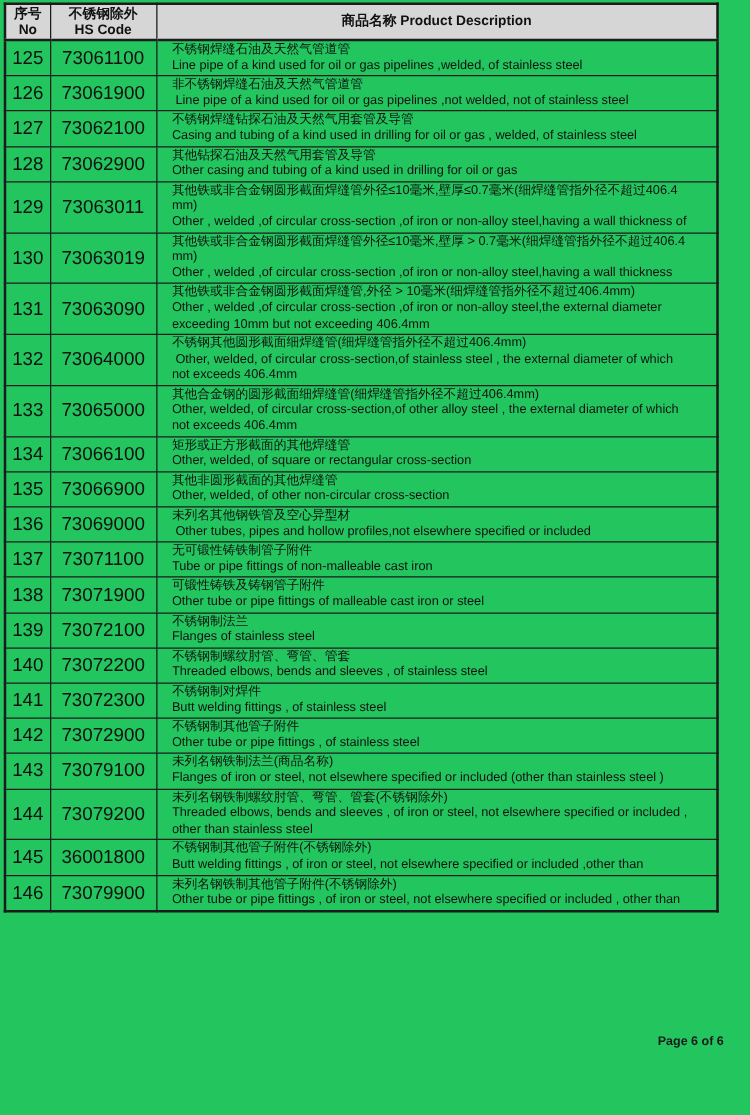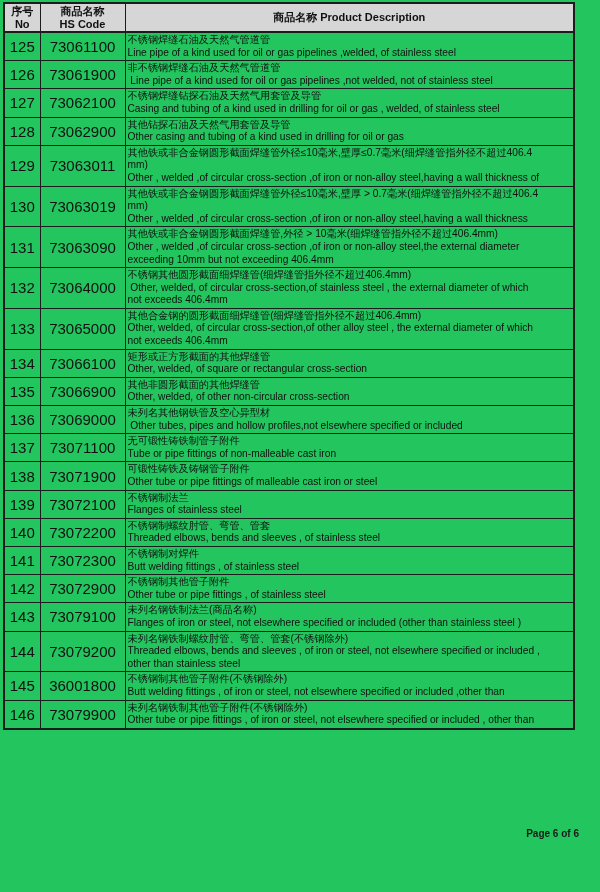--- a/index.html
+++ b/index.html
@@ -40,21 +40,21 @@
     border-bottom: 2px solid #1c1c1c;
   }
   .col-no   { width: 36px; }
   .col-code { width: 85px; }
   .col-desc { width: auto; }
   td.cell-no, td.cell-code {
     text-align: center;
     font-size: 15px;
   }
   td.cell-desc {
-    padding: 1px 2px;
+    padding: 1px 12px;
     vertical-align: middle;
     margin-left: 40px;
   }
   .desc-line {
     font-size: 10.2px;
     line-height: 12.6px;
     white-space: pre;
     overflow: hidden;
   }
   .hdr-stack div { line-height: 13px; }
@@ -78,21 +78,21 @@
       <col class="col-code">
       <col class="col-desc">
     </colgroup>
     <thead>
       <tr>
         <th class="hdr-stack">
           <div>序号</div>
           <div>No</div>
         </th>
         <th class="hdr-stack">
-          <div>商品名称</div>
+          <div>不锈钢除外</div>
           <div>HS Code</div>
         </th>
         <th>商品名称 Product Description</th>
       </tr>
     </thead>
     <tbody id="rows">
   <tr>
     <td class="cell-no">125</td>
     <td class="cell-code">73061100</td>
     <td class="cell-desc">

